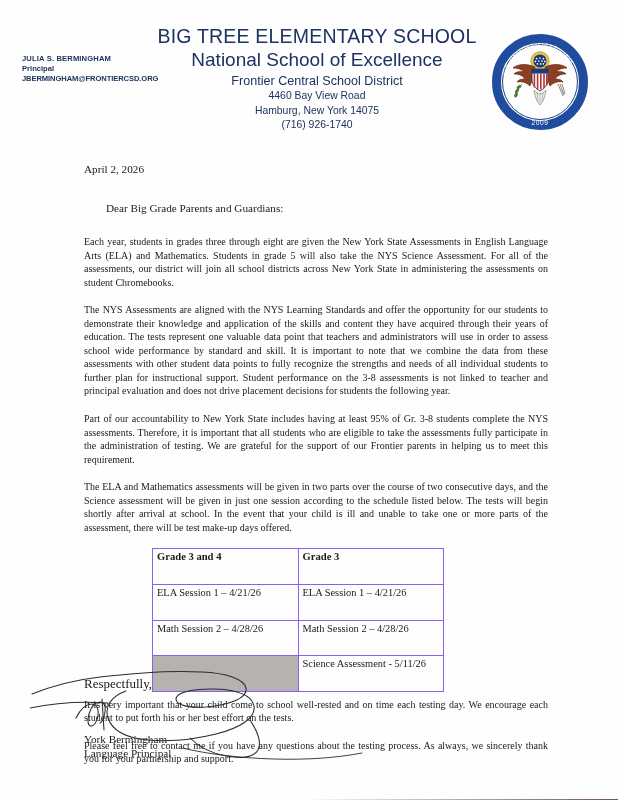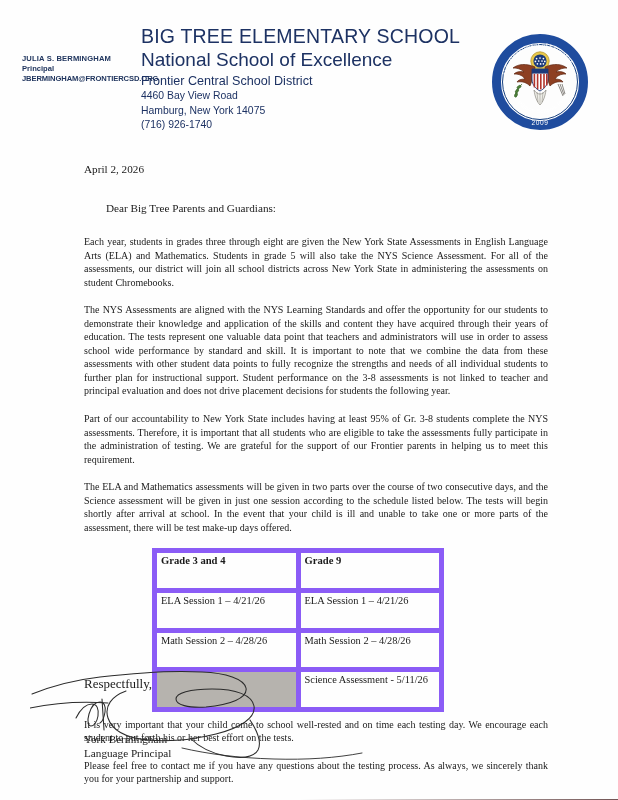--- a/index.html
+++ b/index.html
@@ -59,23 +59,24 @@
     font-weight: 600;
   }
   .principal-email {
     font-size: 7.6px;
     font-weight: 600;
     letter-spacing: -0.1px;
   }
 
   .title-block {
     position: absolute;
-    left: 141px;
+    left: 152px;
     top: 0px;
     width: 330px;
+    text-align: center;
     font-family: "Liberation Sans", sans-serif;
     color: #1d3263;
   }
   .school-name {
     font-size: 19.5px;
     letter-spacing: 0.2px;
     line-height: 1.12;
     font-weight: 400;
   }
   .school-tagline {
@@ -132,21 +133,21 @@
   .table-wrap {
     margin: 4px 0 6px 68px;
     width: 292px;
   }
   table.schedule {
     border-collapse: collapse;
     width: 100%;
     table-layout: fixed;
   }
   table.schedule td {
-    border: 5px solid #8b5cf6;
+    border: 1px solid #8b5cf6;
     font-size: 10.4px;
     padding: 1px 4px 20px 4px;
     line-height: 1.3;
     height: 13px;
     vertical-align: middle;
   }
   table.schedule td.hdr {
     font-weight: bold;
     font-size: 10.6px;
   }
@@ -281,33 +282,33 @@
             <path d="M51,58 L50,68" fill="none"></path>
           </g>
         </g>
       </svg>
     </div>
   </div>
 
   <div class="letter-body">
 
     <div class="date-line">April 2, 2026</div>
-    <div class="salutation">Dear Big Tree Parents and Guardians:</div>
+    <div class="salutation">Dear Big Grade Parents and Guardians:</div>
 
     <p class="para">Each year, students in grades three through eight are given the New York State Assessments in English Language Arts (ELA) and Mathematics.  Students in grade 5 will also take the NYS Science Assessment.  For all of the assessments, our district will join all school districts across New York State in administering the assessments on student Chromebooks.</p>
     <p class="para">The NYS Assessments are aligned with the NYS Learning Standards and offer the opportunity for our students to demonstrate their knowledge and application of the skills and content they have acquired through their years of education. The tests represent one valuable data point that teachers and administrators will use in order to assess school wide performance by standard and skill.  It is important to note that we combine the data from these assessments with other student data points to fully recognize the strengths and needs of all individual students to further plan for instructional support.    Student performance on the 3-8 assessments is not linked to teacher and principal evaluation and does not drive placement decisions for students the following year.</p>
     <p class="para">Part of our accountability to New York State includes having at least 95% of Gr. 3-8 students complete the NYS assessments.   Therefore, it is important that all students who are eligible to take the assessments fully participate in the administration of testing.  We are grateful for the support of our Frontier parents in helping us to meet this requirement.</p>
     <p class="para">The ELA and Mathematics assessments will be given in two parts over the course of two consecutive days, and the Science assessment will be given in just one session according to the schedule listed below.  The tests will begin shortly after arrival at school.  In the event that your child is ill and unable to take one or more parts of the assessment, there will be test make-up days offered.</p>
 
     <div class="table-wrap">
       <table class="schedule">
         <tbody>
           <tr>
             <td class="hdr">Grade 3 and 4</td>
-            <td class="hdr">Grade 9</td>
+            <td class="hdr">Grade 3</td>
           </tr>
           <tr>
             <td>ELA Session 1 – 4/21/26</td>
             <td>ELA Session 1 – 4/21/26</td>
           </tr>
           <tr>
             <td>Math Session 2 – 4/28/26</td>
             <td>Math Session 2 – 4/28/26</td>
           </tr>
           <tr>

